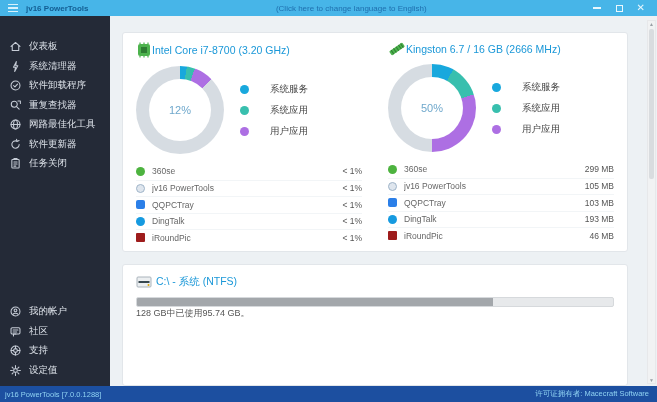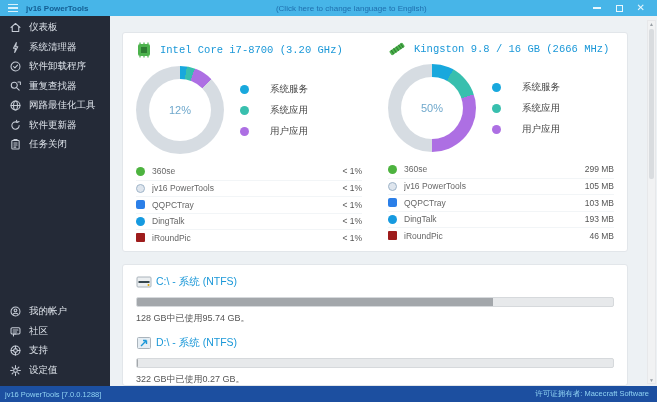--- a/index.html
+++ b/index.html
@@ -17,38 +17,38 @@
   .titlebar-main { flex:1; text-align:center; font-size:8px; color:#1f6fae; }
   .win-controls { display:flex; align-items:center; gap:14px; padding-right:12px; }
   .wc { color:#eaf7fd; font-size:9px; line-height:1; cursor:pointer; display:inline-flex; align-items:center; justify-content:center; }
   .wc-min { width:9px; height:9px; }
   .wc-min i { display:block; width:8px; height:1.5px; background:#eaf7fd; }
   .wc-max i { display:block; width:7px; height:7px; border:1.3px solid #eaf7fd; }
   .wc-close { font-size:10px; }
 
   
   .sidebar { position:absolute; top:16px; left:0; width:110px; bottom:16px; background:#242a37; z-index:20; }
-  .menu { padding-top:2px; }
+  .menu { padding-top:21px; }
   .menu-bottom { position:absolute; bottom:6px; left:0; right:0; }
   .menu-item { display:flex; align-items:center; gap:7px; height:19.5px; padding-left:9px; color:#dde2e9; font-size:9.5px; cursor:pointer; white-space:nowrap; }
   .menu-item svg { flex:0 0 auto; }
   .micon { stroke:#c6ccd6; fill:none; stroke-width:1.3; stroke-linecap:round; stroke-linejoin:round; }
 
   
   .statusbar { position:absolute; left:0; right:0; bottom:0; height:16px; background:#1c4fa0; display:flex; align-items:center; justify-content:space-between; padding:0 8px 0 5px; z-index:40; }
   .statusbar span { font-size:7.5px; color:#8fd2f2; white-space:nowrap; }
 
   
   .content { position:absolute; top:16px; left:110px; right:0; bottom:16px; background:#edf1f4; overflow:hidden; }
   .card { position:absolute; left:12px; width:506px; background:#fff; border:1px solid #e2e6ea; border-radius:3px; }
   .card-top { top:16px; height:220px; display:flex; }
   .card-disks { top:248px; height:122px; padding:10px 13px; overflow:hidden; }
 
   .chart-col { width:50%; padding:9px 13px 0 13px; }
-  .chart-header { display:flex; align-items:center; gap:8px; margin-bottom:4px;font-family:Liberation Mono, monospace; }
+  .chart-header { display:flex; align-items:center; margin-bottom:4px; }
   .chart-title { font-size:10.5px; color:#1b98d8; white-space:nowrap; }
   .donut-row { display:flex; align-items:center; gap:16px; height:96px; }
   .donut-wrap { position:relative; width:88px; height:88px; flex:0 0 auto; }
   .donut { position:absolute; inset:0; border-radius:50%; }
   .donut::after { content:""; position:absolute; inset:13px; background:#fff; border-radius:50%; }
   .donut-center { position:absolute; inset:0; display:flex; align-items:center; justify-content:center; font-size:11px; color:#6fa8cc; z-index:2; }
   .legend { display:flex; flex-direction:column; gap:8px; }
   .legend-item { display:flex; align-items:center; gap:21px; font-size:9.5px; color:#444; white-space:nowrap; }
   .dot { width:9px; height:9px; border-radius:50%; flex:0 0 auto; }
 
@@ -61,21 +61,21 @@
   .i-qq { background:#2b7fe8; border-radius:2px; }
   .i-ding { background:#169ae0; border-radius:50%; }
   .i-ipic { background:#9e1c1c; border-radius:1px; }
   .pname { font-size:8.5px; color:#666; flex:1; white-space:nowrap; overflow:hidden; }
   .pval { font-size:8.5px; color:#555; white-space:nowrap; }
 
   .drive-header { display:flex; align-items:flex-start; gap:4px; }
   .drive-title { font-size:10.5px; color:#1b98d8; }
   .bar-track { margin-top:8px; height:10px; background:#e7e9eb; border:1px solid #d6d9dc; border-radius:2px; overflow:hidden; }
   .bar-fill { height:100%; background:#a3a7ab; }
-  .drive-caption { margin-top:5px; font-size:9px; color:#555; }
+  .drive-caption { font-size:9px; color:#555; }
   .drive-block + .drive-block { margin-top:11px; }
 
   
   .scrollbar { position:absolute; top:4px; right:1px; width:9px; bottom:2px; background:#f1f2f3; border:1px solid #e7e8ea; display:flex; flex-direction:column; justify-content:space-between; align-items:center; z-index:10; }
   .sb-arrow { font-size:5px; color:#9aa0a6; line-height:6px; }
   .sb-thumb { position:absolute; top:8px; left:1px; width:5px; height:150px; background:#d9dcdf; border-radius:2px; }
 
   
   .watermark { position:absolute; right:16px; bottom:11px; font-family:"DejaVu Serif", serif; font-weight:bold; font-size:31px; color:#7d00dc; letter-spacing:1px; z-index:50; line-height:1; }
 </style>
@@ -257,21 +257,21 @@
       </div>
 
       <div class="chart-col">
         <div class="chart-header">
           <svg width="18" height="14" viewBox="0 0 18 14">
               <g transform="rotate(-35 9 7)">
                 <rect x="1" y="4.5" width="16" height="5" rx="1" fill="#4db34d"></rect>
                 <path d="M3.5 4.5 V9.5 M6.5 4.5 V9.5 M9.5 4.5 V9.5 M12.5 4.5 V9.5 M15 4.5 V9.5" stroke="#2e7d32" stroke-width="1"></path>
               </g>
             </svg>
-          <span class="chart-title">Kingston 9.8 / 16 GB (2666 MHz)</span>
+          <span class="chart-title">Kingston 6.7 / 16 GB (2666 MHz)</span>
         </div>
         <div class="donut-row">
           <div class="donut-wrap">
             <div class="donut" style="background: conic-gradient(rgb(24, 168, 221) 0%, rgb(24, 168, 221) 8%, rgb(56, 191, 174) 8%, rgb(56, 191, 174) 20%, rgb(173, 111, 227) 20%, rgb(173, 111, 227) 50%, rgb(214, 220, 226) 50%, rgb(214, 220, 226) 100%);"></div>
             <div class="donut-center">50%</div>
           </div>
           <div class="legend">
             <div class="legend-item">
                 <span class="dot" style="background: rgb(24, 168, 221);"></span>
                 <span>系统服务</span>
@@ -324,33 +324,20 @@
               <rect x="2.5" y="6" width="11" height="2" fill="#37474f"></rect>
               <circle cx="12.5" cy="10" r="1" fill="#e0a800"></circle>
             </svg>
           <span class="drive-title">C:\ - 系统 (NTFS)</span>
         </div>
         <div class="bar-track">
             <div class="bar-fill" style="width: 74.8%;"></div>
           </div>
         <div class="drive-caption">128 GB中已使用95.74 GB。</div>
       </div>
-      <div class="drive-block">
-        <div class="drive-header">
-          <svg width="16" height="14" viewBox="0 0 16 14">
-              <rect x="1.5" y="1.5" width="13" height="11" rx="1" fill="#e6eef4" stroke="#aab4bc"></rect>
-              <path d="M5 10 L10.5 4.5 M10.5 4.5 L10.5 8 M10.5 4.5 L7 4.5" stroke="#1b98d8" stroke-width="1.4" fill="none"></path>
-            </svg>
-          <span class="drive-title">D:\ - 系统 (NTFS)</span>
-        </div>
-        <div class="bar-track">
-            <div class="bar-fill" style="width: 0.3%;"></div>
-          </div>
-        <div class="drive-caption">322 GB中已使用0.27 GB。</div>
-      </div>
     </div>
 
     <div class="scrollbar">
       <span class="sb-arrow">▲</span>
       <span class="sb-thumb"></span>
       <span class="sb-arrow">▼</span>
     </div>
   </div>
 
   <div class="statusbar">

